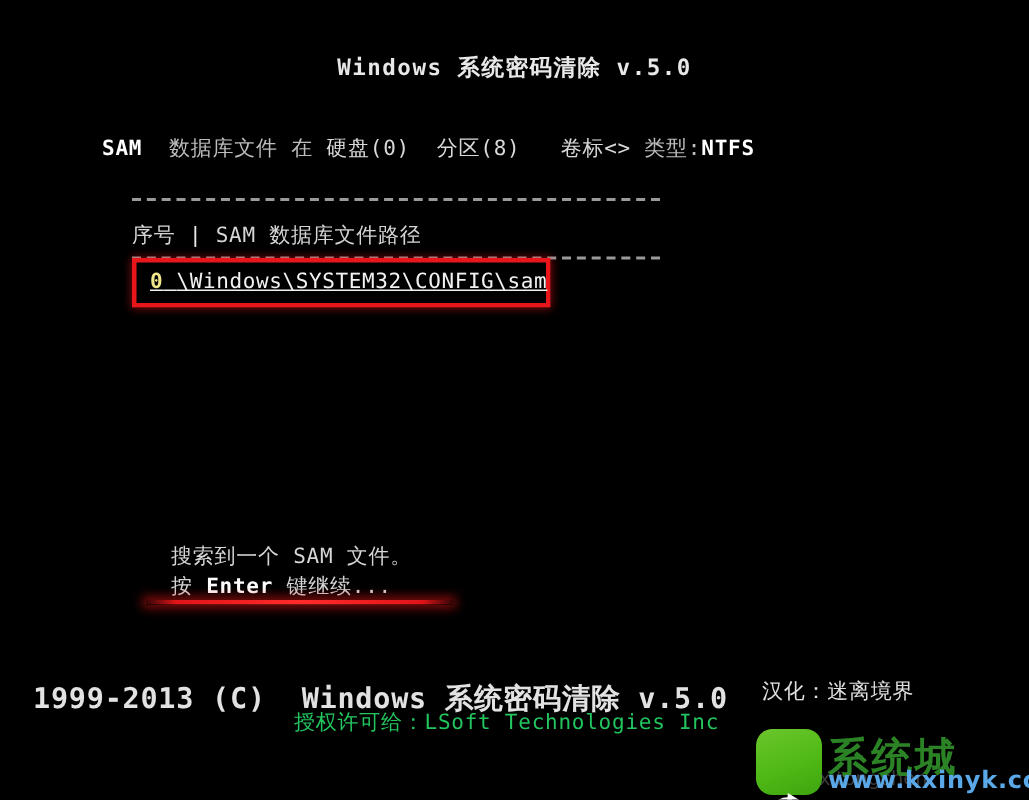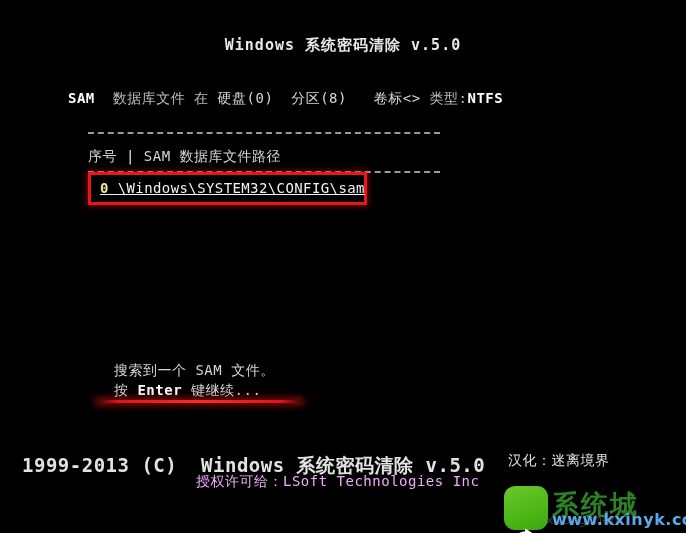--- a/index.html
+++ b/index.html
@@ -143,21 +143,21 @@
     font-size: 19px;
     letter-spacing: 0.5px;
     color: #e2e2e2;
     font-weight: bold;
   }
   #license {
     left: 196px;
     top: 473px;
     font-size: 14px;
     letter-spacing: 0.5px;
-    color: #f0abfc;
+    color: #22c55e;
   }
 
   
   #watermark {
     left: 504px;
     top: 486px;
     width: 152px;
     height: 47px;
   }
   #wm-logo {

